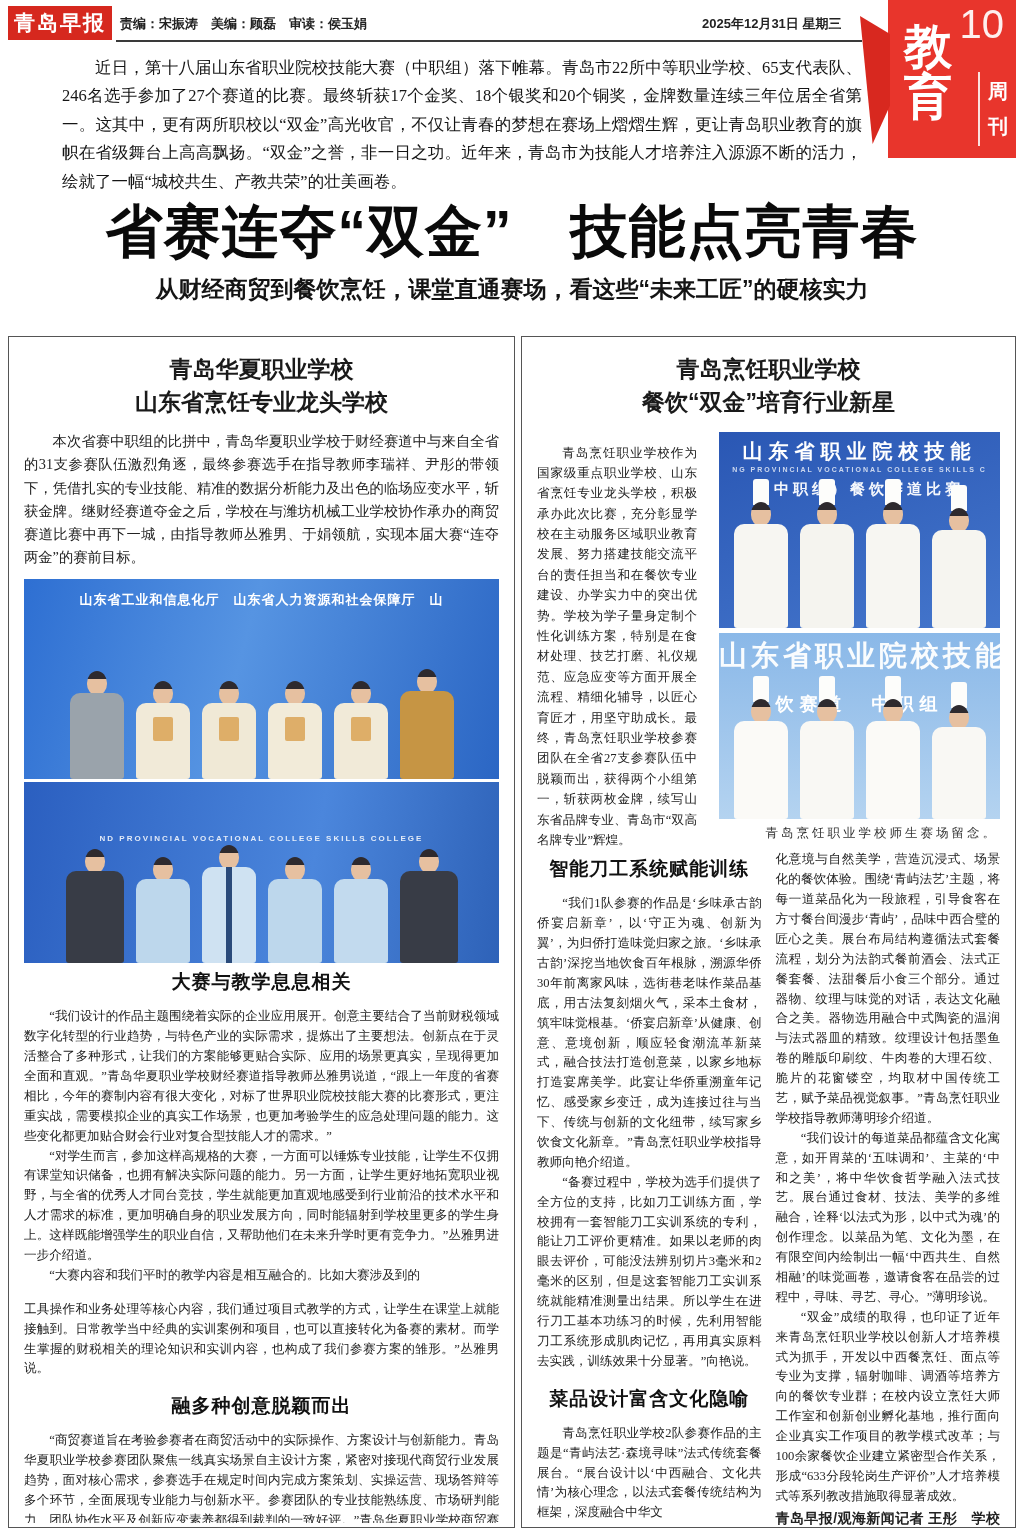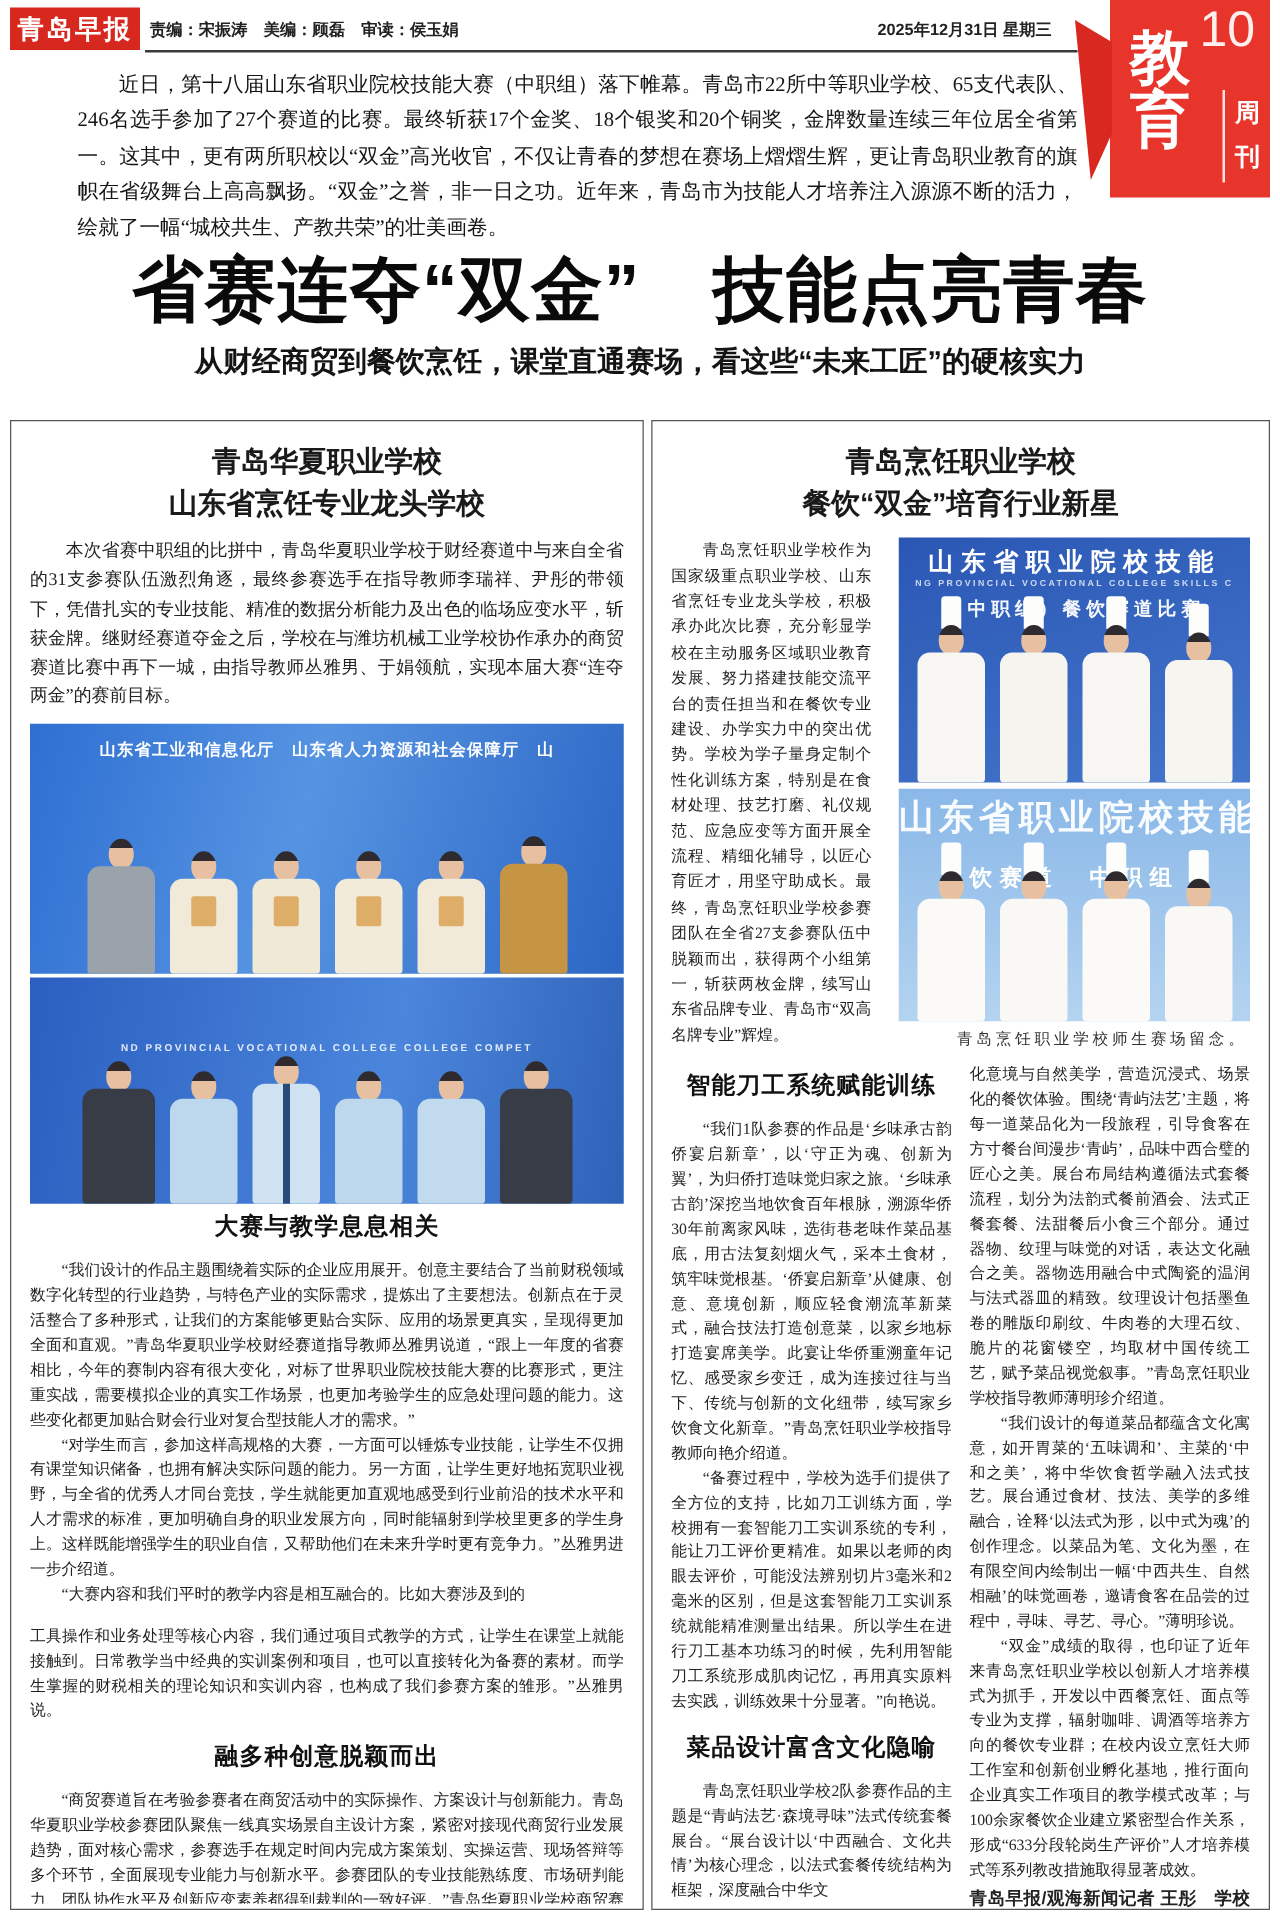--- a/index.html
+++ b/index.html
@@ -136,21 +136,21 @@
             <div class="p-torso sweat" style="background:#f1ead8;"></div>
           </div>
         <div class="person">
             <div class="p-head"></div>
             <div class="p-torso" style="background:#c69544;height:88px"></div>
           </div>
       </div>
     </div>
 
     <div class="photo photo-l2">
-      <div class="banner banner-en">ND PROVINCIAL VOCATIONAL COLLEGE COLLEGE COMPET</div>
+      <div class="banner banner-en">ND PROVINCIAL VOCATIONAL COLLEGE SKILLS COLLEGE</div>
       <div class="people">
         <div class="person">
             <div class="p-head"></div>
             <div class="p-torso" style="background:#383c46;height:92px;width:58px"></div>
           </div>
         <div class="person">
             <div class="p-head"></div>
             <div class="p-torso" style="background:#bdd7ec;height:84px"></div>
           </div>
         <div class="person">
@@ -187,21 +187,21 @@
       </div>
     </div>
   </div>
 
   <div id="box-right" class="artbox">
     <div class="art-title">
       <div>青岛烹饪职业学校</div>
       <div>餐饮“双金”培育行业新星</div>
     </div>
 
-    <div class="r-row" style="height:420px;">
+    <div class="r-row" style="height:420px;align-items:flex-end;">
       <div class="r-text">青岛烹饪职业学校作为国家级重点职业学校、山东省烹饪专业龙头学校，积极承办此次比赛，充分彰显学校在主动服务区域职业教育发展、努力搭建技能交流平台的责任担当和在餐饮专业建设、办学实力中的突出优势。学校为学子量身定制个性化训练方案，特别是在食材处理、技艺打磨、礼仪规范、应急应变等方面开展全流程、精细化辅导，以匠心育匠才，用坚守助成长。最终，青岛烹饪职业学校参赛团队在全省27支参赛队伍中脱颖而出，获得两个小组第一，斩获两枚金牌，续写山东省品牌专业、青岛市“双高名牌专业”辉煌。</div>
       <div class="r-photos">
         <div class="photo photo-r1">
           <div class="banner banner-cn">山东省职业院校技能</div>
           <div class="banner banner-en">NG PROVINCIAL VOCATIONAL COLLEGE SKILLS C</div>
           <div class="banner banner-sub">（中职组）餐饮赛道比赛</div>
           <div class="people">
             <div class="person">
                 <div class="p-hat"></div>
                 <div class="p-head"></div>

